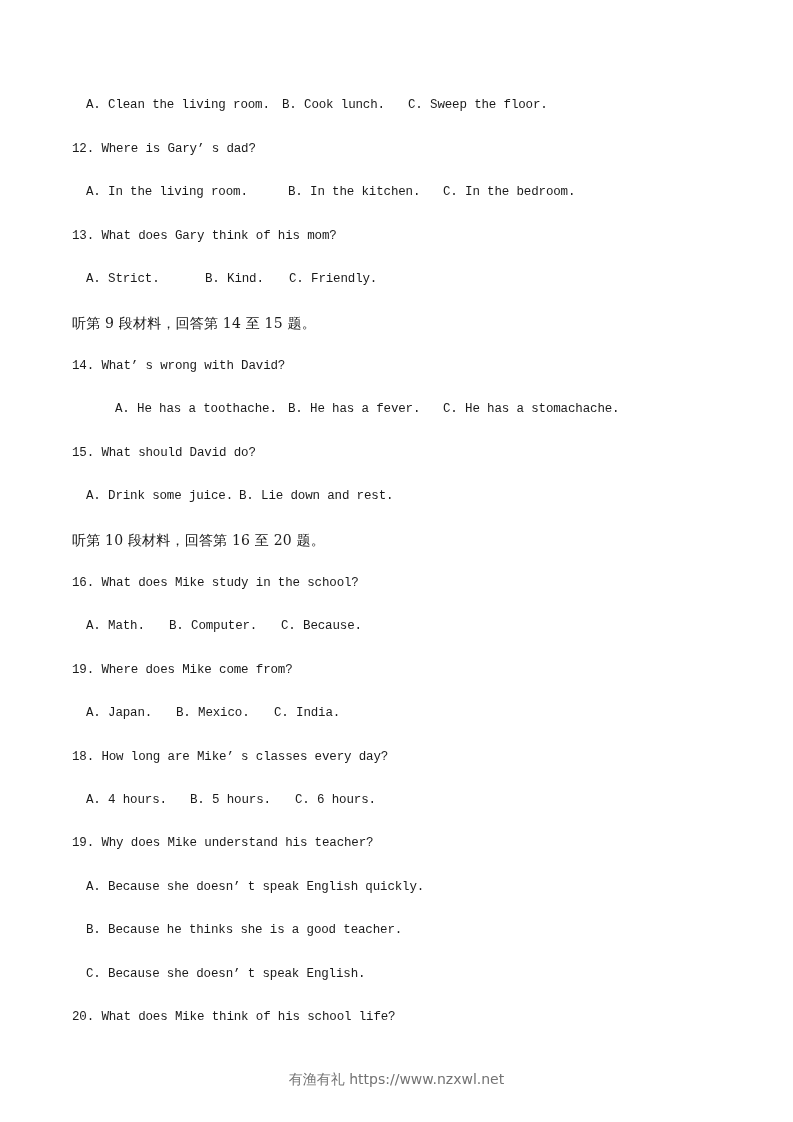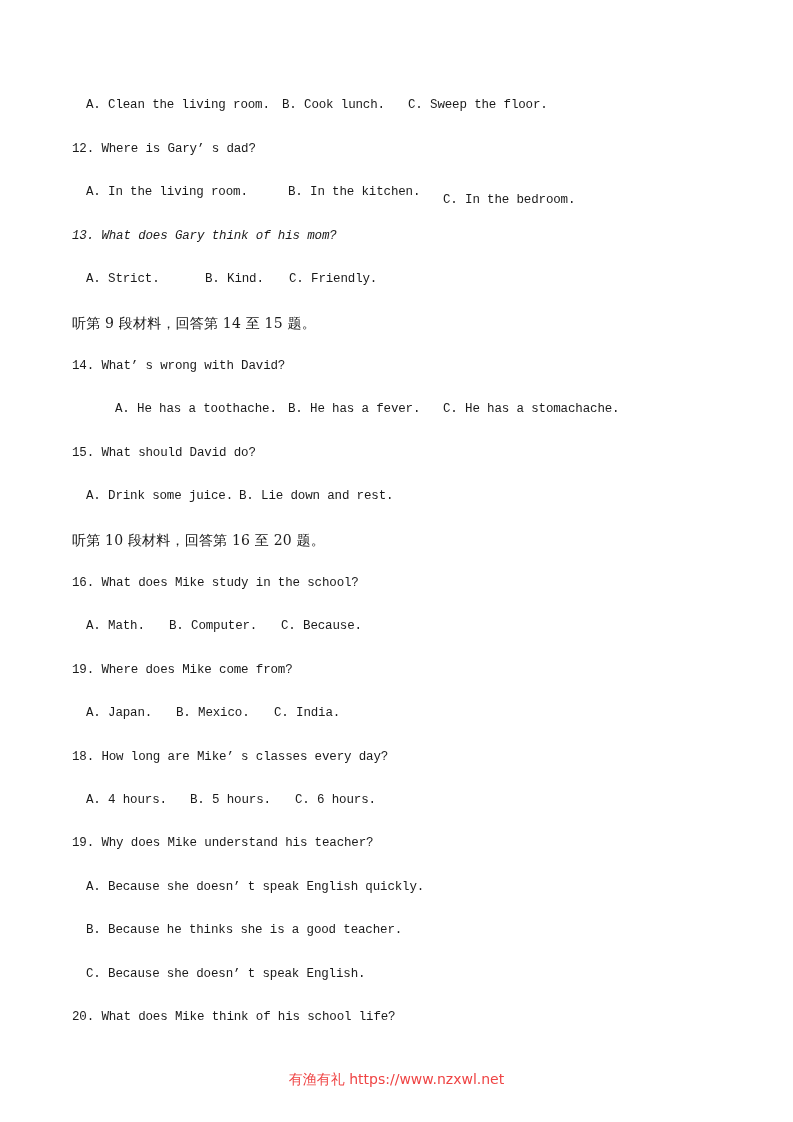--- a/index.html
+++ b/index.html
@@ -35,31 +35,31 @@
       white-space: pre;
     }
     .footer {
       position: absolute;
       top: 1071px;
       left: 0;
       width: 793px;
       text-align: center;
       font-family: "DejaVu Sans", "Liberation Sans", sans-serif;
       font-size: 14px;
-      color: #ef4444;
+      color: #737373;
     }
   </style>
 </head>
 <body>
 
 <div id="doc">
     <div class="line" style="top: 97px; left: 0px; width: 793px; height: 16px;"><span class="opt-item" style="left: 86px;">A. Clean the living room.</span><span class="opt-item" style="left: 282px;">B. Cook lunch.</span><span class="opt-item" style="left: 408px;">C. Sweep the floor.</span></div>
     <div class="line" style="top: 141px;">12. Where is Gary’ s dad?</div>
-    <div class="line" style="top: 184px; left: 0px; width: 793px; height: 16px;"><span class="opt-item" style="left: 86px;">A. In the living room.</span><span class="opt-item" style="left: 288px;">B. In the kitchen.</span><span class="opt-item" style="left: 443px; margin-top: 8px;">C. In the bedroom.</span></div>
-    <div class="line" style="top: 228px; font-style: italic;">13. What does Gary think of his mom?</div>
+    <div class="line" style="top: 184px; left: 0px; width: 793px; height: 16px;"><span class="opt-item" style="left: 86px;">A. In the living room.</span><span class="opt-item" style="left: 288px;">B. In the kitchen.</span><span class="opt-item" style="left: 443px;">C. In the bedroom.</span></div>
+    <div class="line" style="top: 228px;">13. What does Gary think of his mom?</div>
     <div class="line" style="top: 271px; left: 0px; width: 709px; height: 16px;"><span class="opt-item" style="left: 86px;">A. Strict.</span><span class="opt-item" style="left: 205px;">B. Kind.</span><span class="opt-item" style="left: 289px;">C. Friendly.</span></div>
     <div class="line cn" style="top: 315px;">听第 9 段材料，回答第 14 至 15 题。</div>
     <div class="line" style="top: 358px;">14. What’ s wrong with David?</div>
     <div class="line" style="top: 401px; left: 0px; width: 793px; height: 16px;"><span class="opt-item" style="left: 86px; margin-left: 29px;">A. He has a toothache.</span><span class="opt-item" style="left: 288px;">B. He has a fever.</span><span class="opt-item" style="left: 443px;">C. He has a stomachache.</span></div>
     <div class="line" style="top: 445px;">15. What should David do?</div>
     <div class="line" style="top: 488px; left: 0px; width: 793px; height: 16px;"><span class="opt-item" style="left: 86px;">A. Drink some juice.</span><span class="opt-item" style="left: 239px;">B. Lie down and rest.</span></div>
     <div class="line cn" style="top: 532px;">听第 10 段材料，回答第 16 至 20 题。</div>
     <div class="line" style="top: 575px;">16. What does Mike study in the school?</div>
     <div class="line" style="top: 618px; left: 0px; width: 793px; height: 16px; text-align: center;"><span class="opt-item" style="left: 86px;">A. Math.</span><span class="opt-item" style="left: 169px;">B. Computer.</span><span class="opt-item" style="left: 281px;">C. Because.</span></div>
     <div class="line" style="top: 662px;">19. Where does Mike come from?</div>

